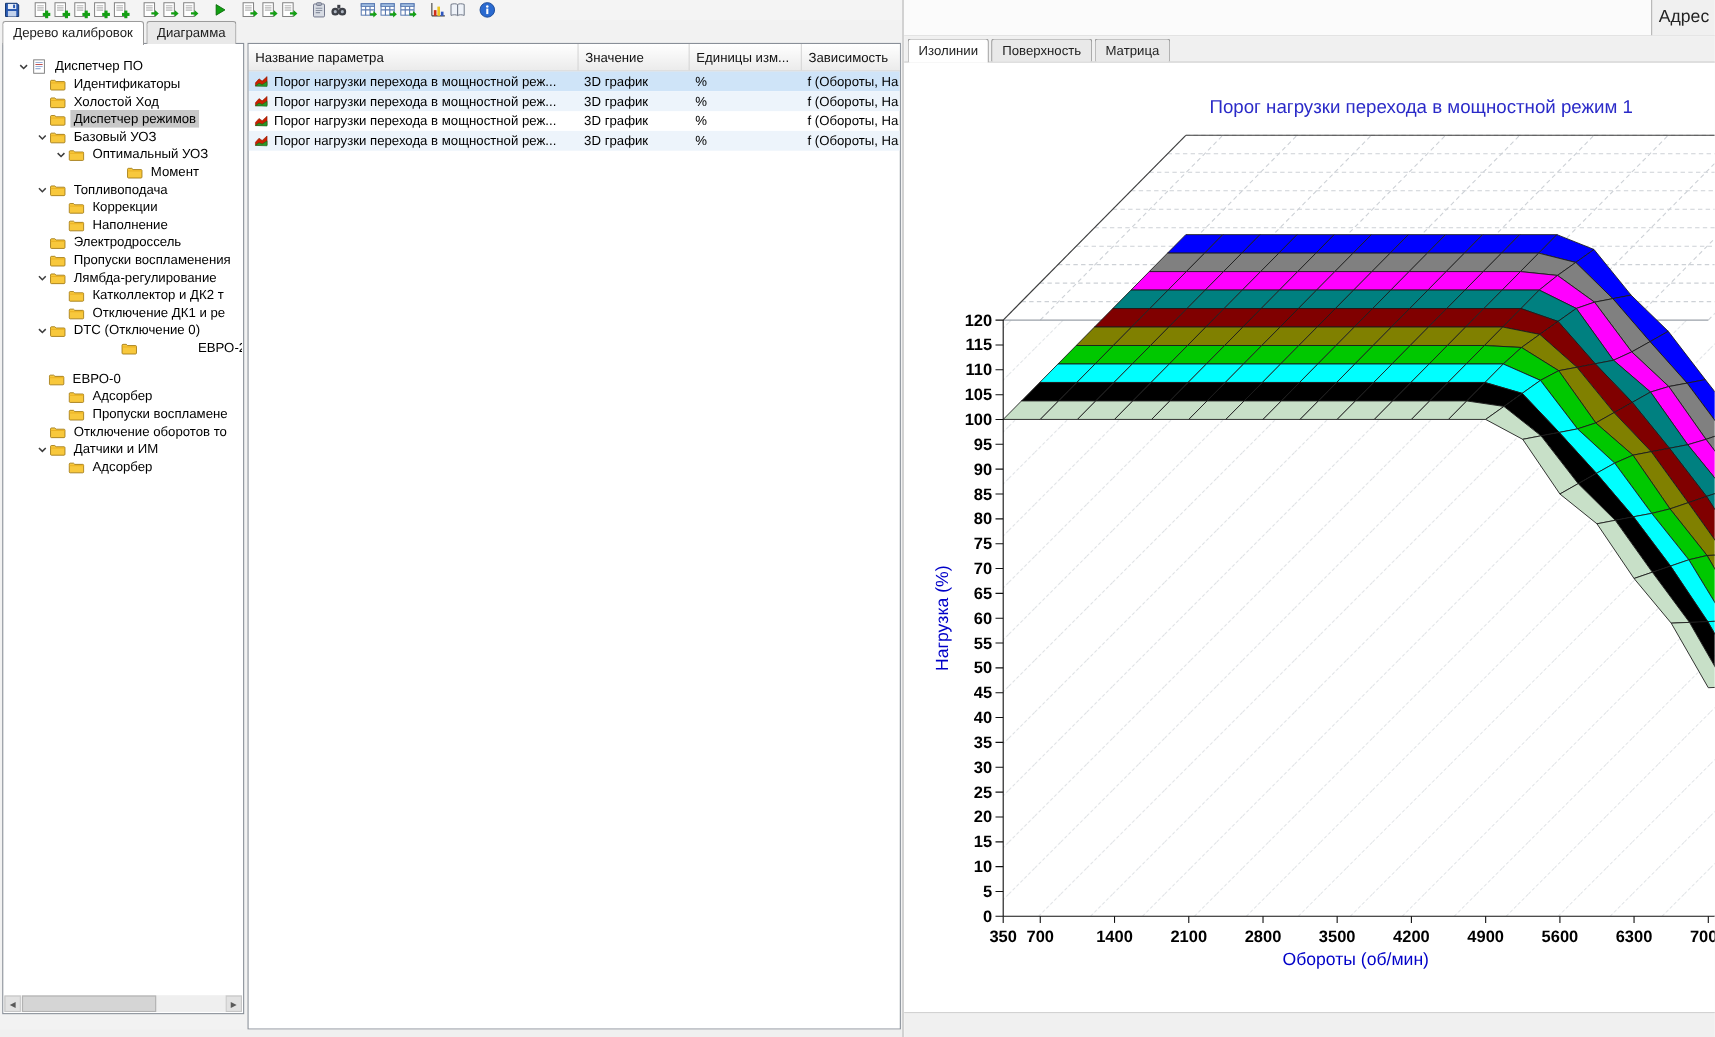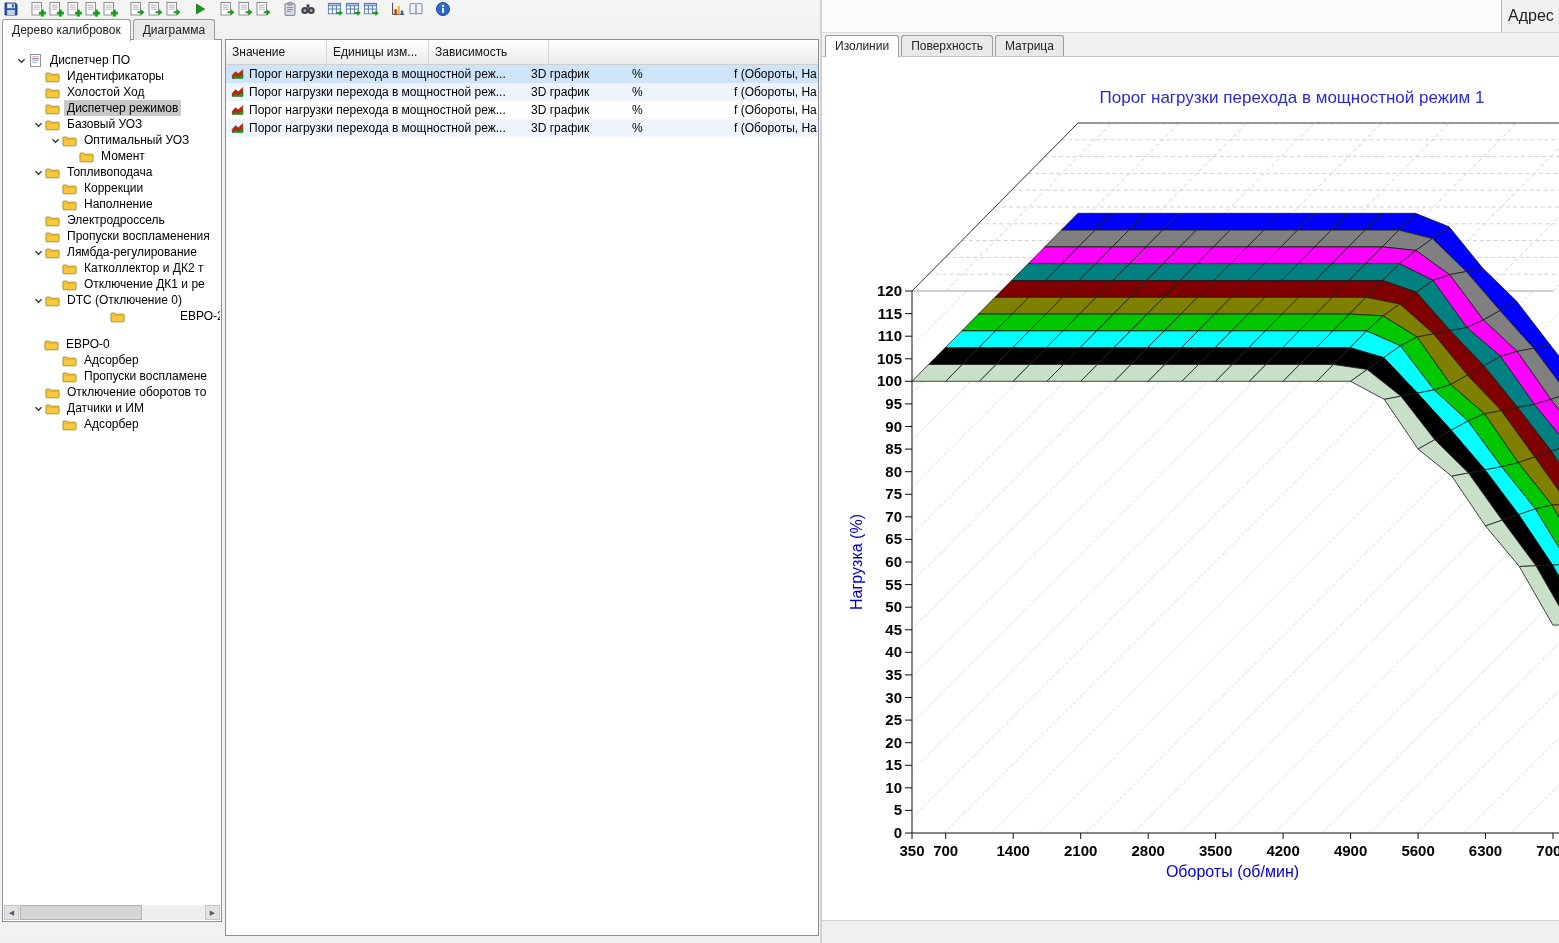--- a/index.html
+++ b/index.html
@@ -323,21 +323,21 @@
               </svg>
             </span>
             <span class="ticon">
               <svg width="15" height="15" viewBox="0 0 16 16">
                 <path d="M1 5.2c0-.5.4-.9.9-.9h3.2l1.3 1.2h7.7c.5 0 .9.4.9.9v6.4c0 .5-.4.9-.9.9H1.9c-.5 0-.9-.4-.9-.9z" fill="#f8c83c" stroke="#9c7410" stroke-width="0.8"></path>
                 <path d="M1 6.8h13.9" stroke="#e8ae1e" stroke-width="0.8"></path>
               </svg>
             </span>
             <span class="tlabel">Оптимальный УОЗ</span>
           </div>
-          <div class="tree-row" style="padding-left: 61px;">
+          <div class="tree-row" style="padding-left: 61px; justify-content: center;">
             <span class="chev"></span>
             <span class="ticon">
               <svg width="15" height="15" viewBox="0 0 16 16">
                 <path d="M1 5.2c0-.5.4-.9.9-.9h3.2l1.3 1.2h7.7c.5 0 .9.4.9.9v6.4c0 .5-.4.9-.9.9H1.9c-.5 0-.9-.4-.9-.9z" fill="#f8c83c" stroke="#9c7410" stroke-width="0.8"></path>
                 <path d="M1 6.8h13.9" stroke="#e8ae1e" stroke-width="0.8"></path>
               </svg>
             </span>
             <span class="tlabel">Момент</span>
           </div>
           <div class="tree-row" style="padding-left: 27px;">
@@ -521,20 +521,21 @@
         <div class="sb-btn">◀</div>
         <div class="sb-track">
           <div class="sb-thumb"></div>
         </div>
         <div class="sb-btn">▶</div>
       </div>
     </div>
 
     <div class="table-panel">
       <div class="table-head" id="ptable-head">
+          <div class="th" style="width: 300px;">Название параметра</div>
           <div class="th" style="width: 101px;">Значение</div>
           <div class="th" style="width: 102px;">Единицы изм...</div>
           <div class="th" style="width: 120px;">Зависимость</div>
         </div>
       <div id="ptable-body">
           <div class="prow sel">
             <div class="td" style="width:300px">
               <span class="rowicon">
                 <svg width="13" height="13" viewBox="0 0 16 16">
                   <path d="M1.5 12.5V9l4-4.5 3.5 2.5 5.5-5v10z" fill="#cc2200" stroke="#801500" stroke-width="0.6"></path>

